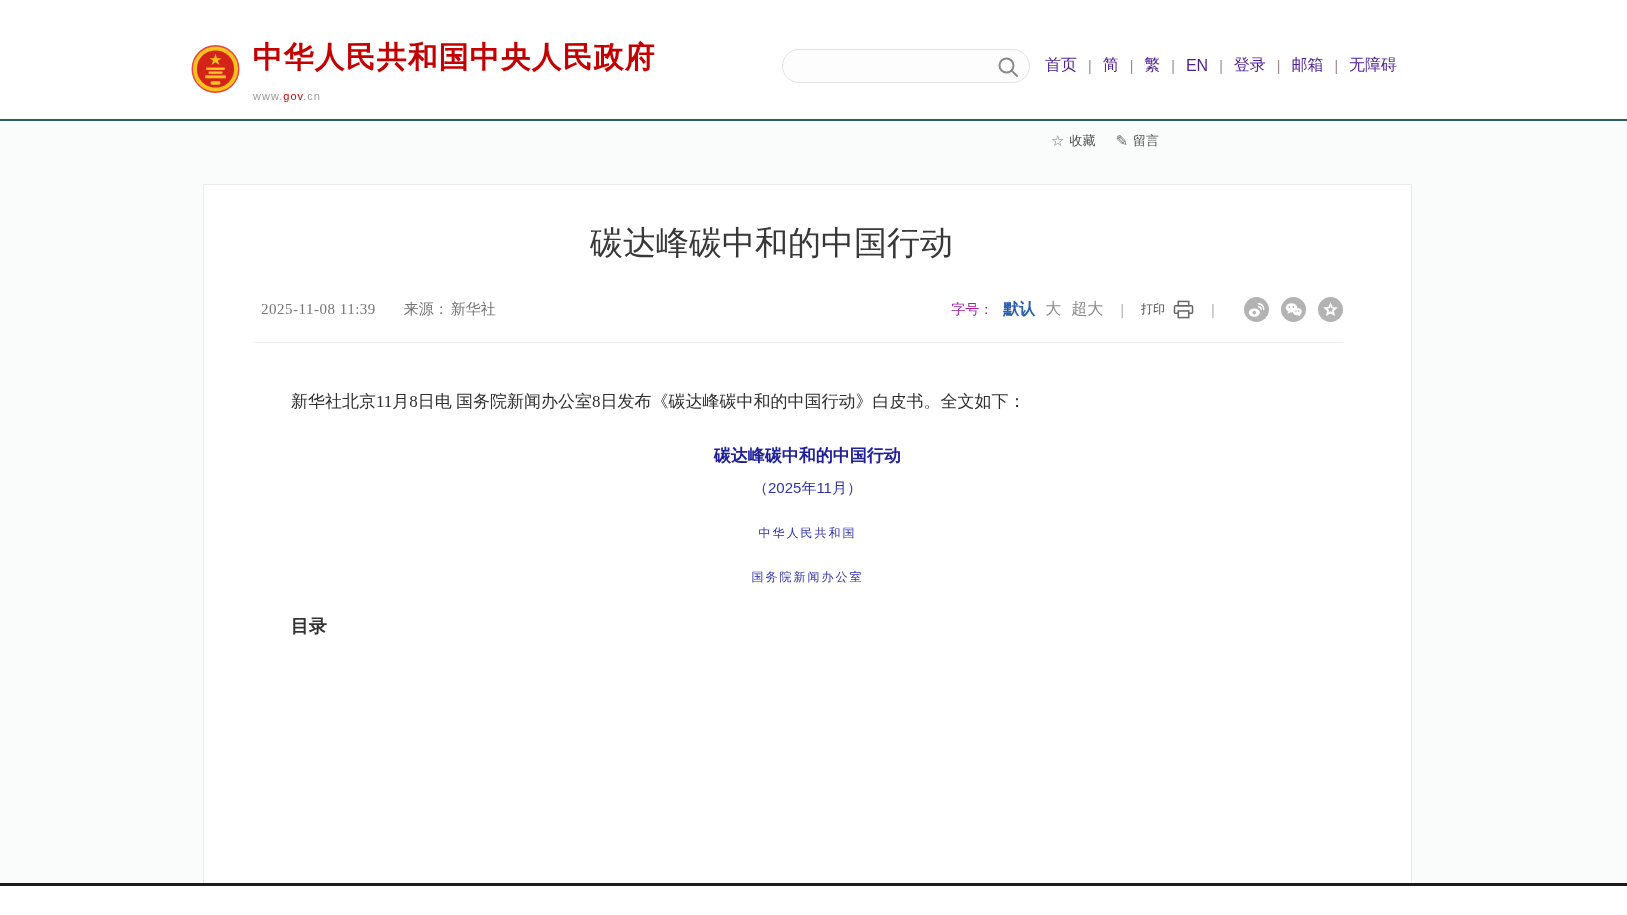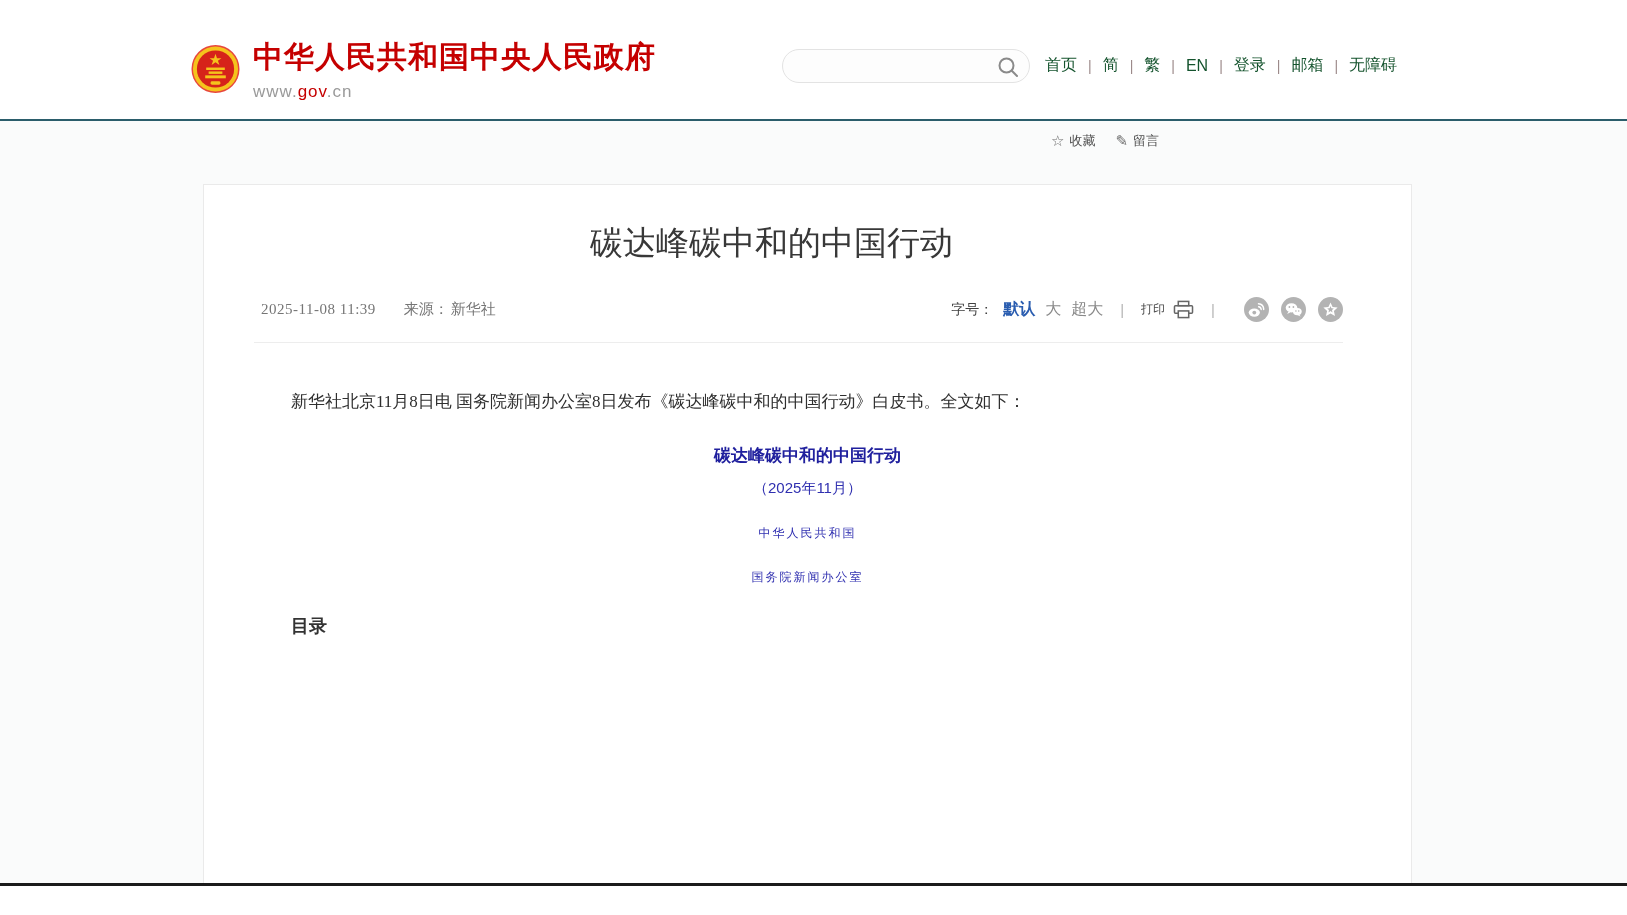--- a/index.html
+++ b/index.html
@@ -5,33 +5,33 @@
   * { margin:0; padding:0; box-sizing:border-box; }
   html,body { width:1627px; height:915px; background:#ffffff; overflow:hidden;
               font-family:"Liberation Sans", sans-serif; }
 
   
   .site-header { position:absolute; top:0; left:0; width:1627px; height:119px; background:#ffffff; }
   .logo-wrap { position:absolute; left:191px; top:40px; display:flex; align-items:flex-start; cursor:pointer; }
   .emblem { width:49px; height:54px; margin-top:2px; }
   .logo-text { margin-left:13px; }
   .site-title { font-size:30px; font-weight:bold; color:#c50000; letter-spacing:1px; line-height:34px; }
-  .site-url { font-size:17px; color:#9a9a9a; margin-top:8px; letter-spacing:1px; }
+  .site-url { font-size:11px; color:#9a9a9a; margin-top:16px; letter-spacing:1px; }
   .site-url .hl { color:#c50000; }
 
   .search-box { position:absolute; left:782px; top:49px; width:248px; height:34px;
                 background:#fdfdfd; border:1px solid #e3e3e3; border-radius:17px; }
   .search-box input { position:absolute; left:16px; top:0; width:190px; height:32px; border:none;
                       outline:none; background:transparent; font-size:14px; color:#333; }
   .search-btn { position:absolute; right:10px; top:6px; width:22px; height:22px; border:none;
                 background:transparent; cursor:pointer; padding:0; }
 
   .top-nav { position:absolute; left:1045px; top:55px; display:flex; align-items:center;
              font-size:16px; color:#3f3f3f; white-space:nowrap; }
-  .top-nav a { color:#14532d; text-decoration:none; cursor:pointer; }
+  .top-nav a { color:#4c1d95; text-decoration:none; cursor:pointer; }
   .nav-sep { color:#9c8a8a; margin:0 11px; font-size:14px; }
 
   .teal-line { position:absolute; top:119px; left:0; width:1627px; height:2px; background:#2b5d6b; }
 
   
   .main-bg { position:absolute; top:121px; left:0; width:1627px; height:762px;
              background:#fafbfb; overflow:hidden; }
 
   .page-actions { position:absolute; left:1051px; top:11px; display:flex; align-items:center;
                   font-size:13px; color:#4f4f4f; }
@@ -47,21 +47,21 @@
 
   .meta-row { display:flex; justify-content:space-between; align-items:center;
               margin:34px 68px 0 50px; padding:0 0 20px 7px; border-bottom:1px solid #ededed;gap:27px; }
   .meta-left { display:flex; align-items:baseline; font-family:"Liberation Serif", serif;
                font-size:15px; color:#757575; }
   .meta-date { letter-spacing:0.5px; }
   .meta-src-label { margin-left:28px; }
   .meta-src { margin-left:2px; }
 
   .meta-right { display:flex; align-items:center; }
-  .fs-label { font-size:14px; color:#404040; }
+  .fs-label { font-size:14px; color:#a21caf; }
   .fs-opt { font-size:16px; color:#8a8a8a; margin-left:10px; cursor:pointer; background:none; border:none; }
   .fs-opt.active { color:#2a5db0; font-weight:bold; font-size:16px; }
   .tool-sep { color:#b5b5b5; margin:0 17px; font-size:15px; }
   .print-btn { display:flex; align-items:center; background:none; border:none; cursor:pointer;
                font-size:12px; color:#4a4a4a; }
   .print-btn svg { margin-left:8px; }
   .share-icons { display:flex; align-items:center; }
   .share-btn { width:25px; height:25px; border:none; background:transparent; padding:0;
                cursor:pointer; margin-left:12px; }
 

